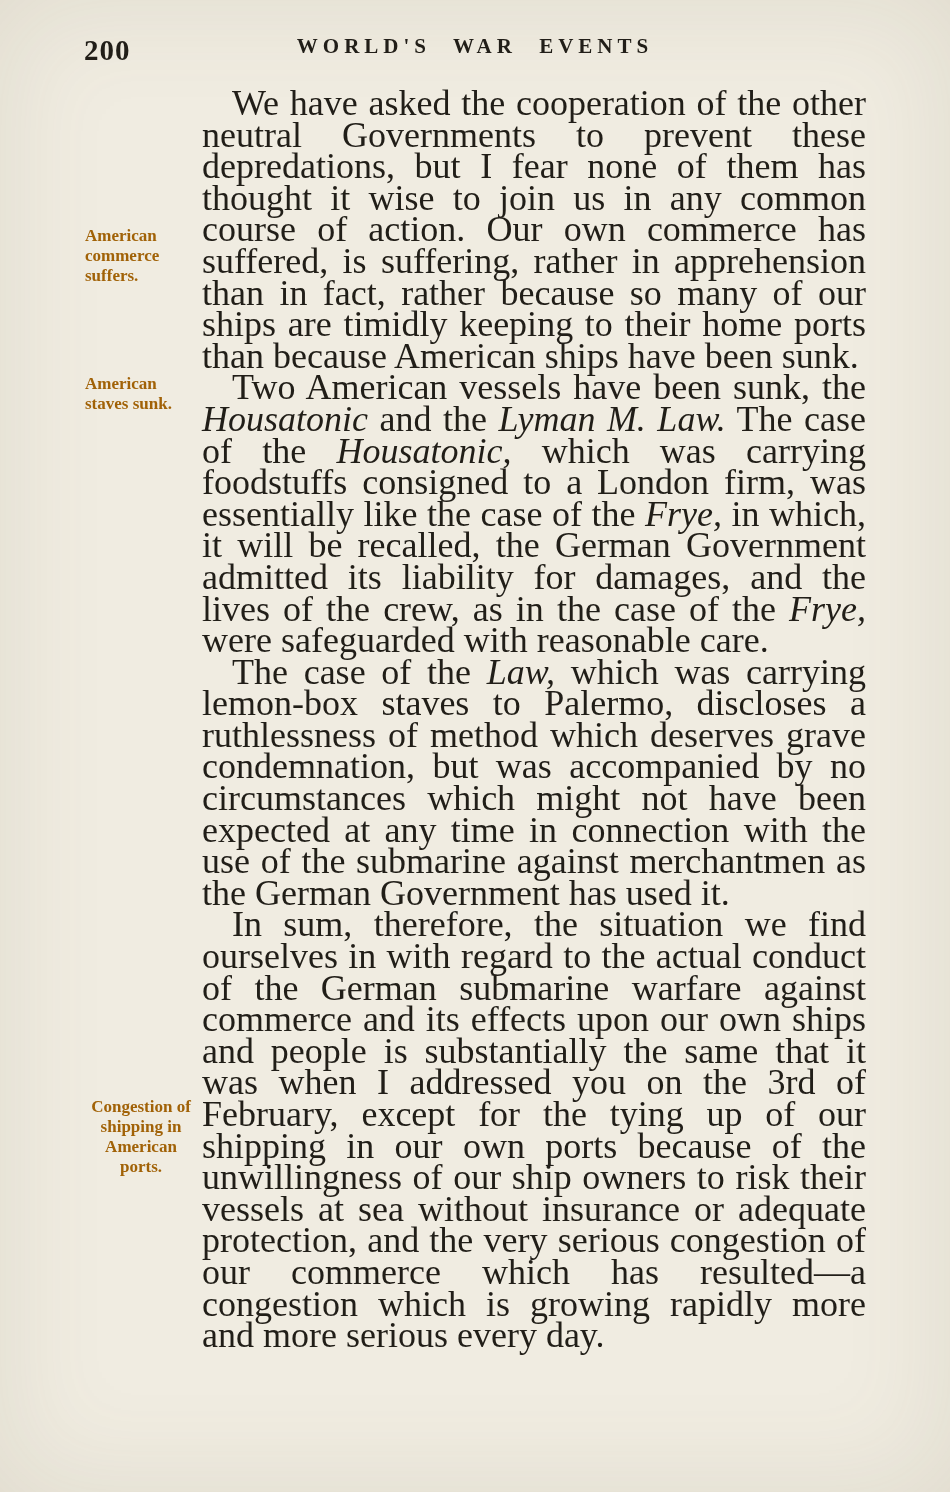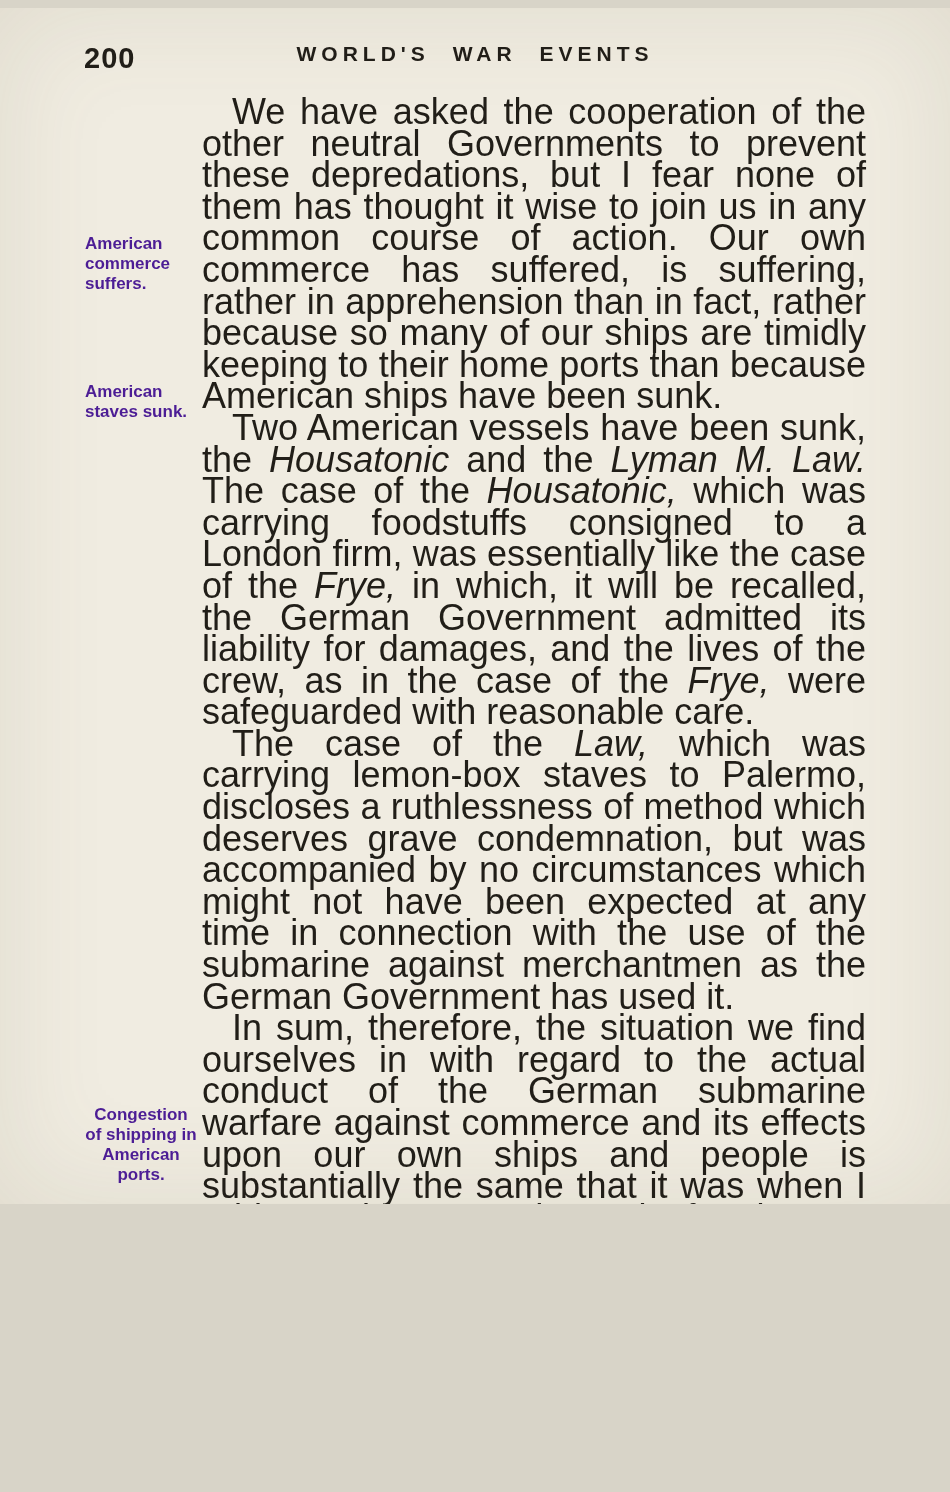--- a/index.html
+++ b/index.html
@@ -3,26 +3,26 @@
 <meta charset="utf-8">
 <style>
   html, body {
     margin: 0;
     padding: 0;
     background: #d8d4c8;
   }
   .page {
     position: relative;
     width: 950px;
-    height: 1196px;
-    margin: 8px auto;
+    height: 1492px;
+    margin: 0 auto;
     background: #f0ece1;
     box-shadow: inset 0 0 110px rgba(110, 95, 65, 0.12);
     color: #211e18;
-    font-family: Liberation Sans, sans-serif;
+    font-family: Liberation Serif, serif;
     overflow: hidden;
   }
   .pagenum {
     position: absolute;
     top: 34px;
     left: 84px;
     font-size: 29px;
     font-weight: bold;
     letter-spacing: 1px;
   }
@@ -37,21 +37,21 @@
     letter-spacing: 5px;
     word-spacing: 12px;
   }
   .sidenote {
     position: absolute;
     left: 85px;
     width: 112px;
     font-size: 17px;
     line-height: 20px;
     font-weight: 600;
-    color: #4c1d95;
+    color: #a16207;
   }
   .sn1 { top: 226px; }
   .sn2 { top: 374px; }
   .sn3 { top: 1097px; text-align: center; }
   .body {
     position: absolute;
     top: 88px;
     left: 202px;
     width: 664px;
     font-size: 36px;

